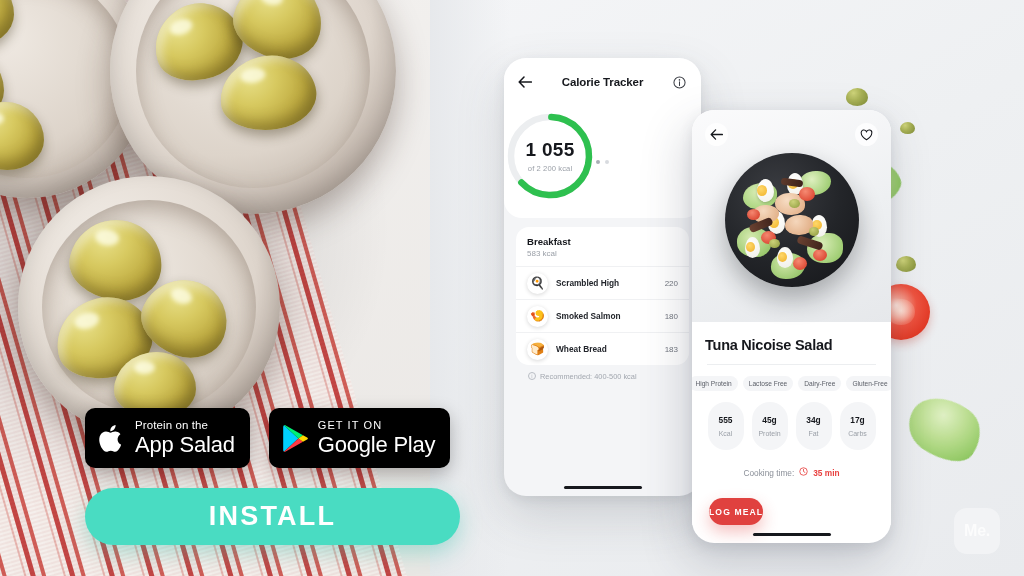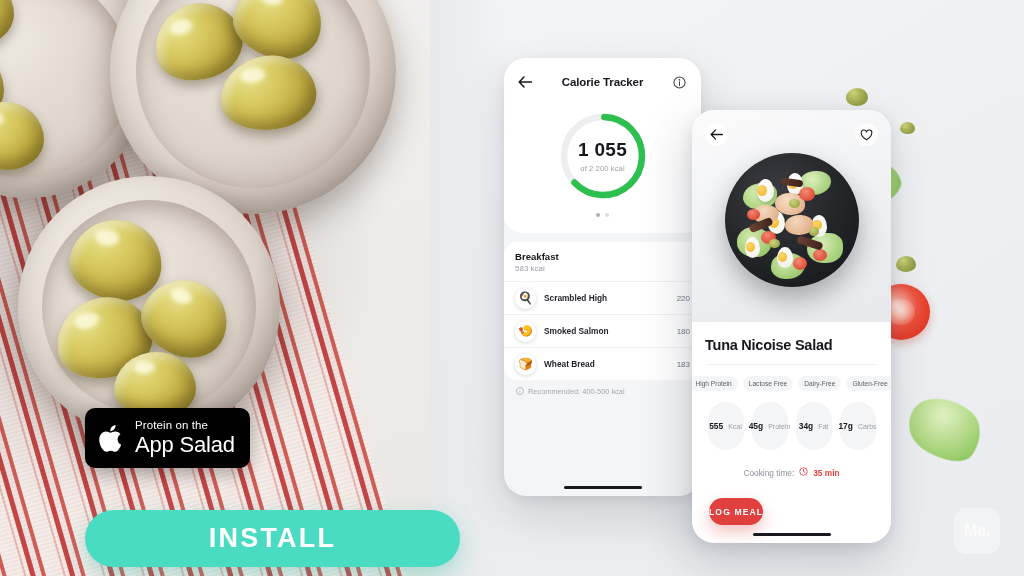--- a/index.html
+++ b/index.html
@@ -92,21 +92,21 @@
   }
   .badge .txt{ display:flex; flex-direction:column; justify-content:center; line-height:1; }
   .badge .small{ font-size:11.5px; letter-spacing:.1px; margin-bottom:3px; font-weight:400; }
   .badge .big{ font-size:22px; font-weight:500; letter-spacing:-.2px; }
   .badge.gp .small{ font-size:11px; letter-spacing:1.1px; }
   .apple-glyph{ width:28px; height:33px; }
   .gp-glyph{ width:27px; height:29px; }
 
   
   .install{
-    position:absolute; left:85px; top:510px; width:375px; height:57px;
+    position:absolute; left:85px; top:488px; width:375px; height:57px;
     border-radius:30px; background:#49dcc2;
     color:#fff; font-size:27px; font-weight:700; letter-spacing:2.2px;
     display:flex; align-items:center; justify-content:center;
     box-shadow:0 8px 22px rgba(40,190,165,.35);
     border:none; cursor:pointer;
   }
 
   
   .phone{
     position:absolute; background:#f4f5f7;
@@ -125,36 +125,36 @@
   
   .lp-head{
     height:48px; background:#fff; display:flex; align-items:center;
     padding:0 13px; justify-content:space-between;
   }
   .lp-title{ font-size:11.5px; font-weight:700; color:#16181d; letter-spacing:-.1px; }
   .ico-btn{ width:16px; height:16px; display:flex; align-items:center; justify-content:center; cursor:pointer; }
 
   .ring-card{
     background:#fff; padding:4px 0 16px; display:flex;
-    flex-direction:column; align-items:center;
+    flex-direction:row; align-items:center;
     border-radius:0 0 18px 18px;
   }
   .ring{ position:relative; width:92px; height:92px; }
   .ring svg{ display:block; }
   .ring-c{
     position:absolute; inset:0; display:flex; flex-direction:column;
     align-items:center; justify-content:center;
   }
   .ring-v{ font-size:19px; font-weight:700; color:#16181d; letter-spacing:.3px; }
   .ring-s{ font-size:7.6px; color:#9ba0a8; margin-top:3px; letter-spacing:.1px; }
   .dots{ display:flex; gap:5px; margin-top:11px; }
   .dot{ width:4px; height:4px; border-radius:50%; background:#d8dbdf; }
   .dot.on{ background:#a9aeb6; }
 
-  .meals{ padding:9px 0 0; }
+  .meals{ padding:9px 12px 0; }
   .meal-card{ background:#fff; border-radius:13px; overflow:hidden; }
   .meal-head{ padding:9px 11px 8px; }
   .meal-name{ font-size:9.6px; font-weight:700; color:#16181d; }
   .meal-kcal{ font-size:8px; color:#9ba0a8; margin-top:2px; }
   .meal-row{
     display:flex; align-items:center; gap:8px;
     padding:6px 11px; border-top:1px solid #f0f1f3; height:33px;
   }
   .thumb{
     width:21px; height:21px; border-radius:50%; flex:none;
@@ -206,21 +206,21 @@
   }
   .rp-sep{ height:1px; background:#eceef0; margin:11px 2px 0; }
   .tags{ display:flex; gap:5px; margin-top:11px; justify-content:center; }
   .tag{
     background:#f4f5f7; border-radius:9px; padding:4px 6px;
     font-size:6.6px; color:#5c6069; white-space:nowrap; font-weight:500;
   }
   .macros{ display:flex; gap:8px; margin-top:11px; justify-content:center; }
   .macro{
     width:36px; height:48px; border-radius:19px; background:#f4f5f7;
-    display:flex; flex-direction:row; align-items:center; justify-content:center; gap:5px;
+    display:flex; flex-direction:column; align-items:center; justify-content:center; gap:5px;
   }
   .macro .v{ font-size:8.4px; font-weight:700; color:#16181d; }
   .macro .l{ font-size:7px; color:#9ba0a8; }
   .cook{
     display:flex; align-items:center; justify-content:center; gap:5px;
     margin-top:17px; font-size:8.3px; color:#8b9099;
   }
   .cook .t{ color:#e8403f; font-weight:700; }
   .log{
     margin:20px 4px 0; height:27px; border-radius:14px;
@@ -487,19 +487,33 @@
       <span class="apple-glyph">
         <svg width="28" height="33" viewBox="0 0 28 33">
             <path fill="#fff" d="M19.6 17.3c0-3.4 2.8-5 2.9-5.1-1.6-2.3-4-2.6-4.9-2.7-2.1-.2-4.1 1.2-5.1 1.2-1 0-2.7-1.2-4.5-1.2-2.3 0-4.4 1.3-5.6 3.4-2.4 4.1-.6 10.2 1.7 13.5 1.1 1.6 2.5 3.5 4.3 3.4 1.7-.1 2.3-1.1 4.4-1.1s2.6 1.1 4.4 1.1c1.8 0 3-1.6 4.1-3.3 1.3-1.9 1.8-3.7 1.8-3.8-.1 0-3.5-1.4-3.5-5.4zM16.2 7.3c.9-1.1 1.5-2.7 1.4-4.2-1.3.1-3 .9-3.9 2-.8 1-1.6 2.6-1.4 4.1 1.5.1 3-.8 3.9-1.9z"></path>
           </svg>
       </span>
       <span class="txt">
         <span class="small">Protein on the</span>
         <span class="big">App Salad</span>
       </span>
     </div>
+    <div class="badge gp">
+      <span class="gp-glyph">
+        <svg width="27" height="29" viewBox="0 0 27 29">
+          <path fill="#00d0ff" d="M2 1.2 16.4 14.5 2 27.8C1.5 27.5 1.2 26.9 1.2 26V3c0-.9.3-1.5.8-1.8z"></path>
+          <path fill="#00f076" d="M2 1.2c.4-.3 1-.2 1.7.2L21 11.2l-4.6 3.3L2 1.2z"></path>
+          <path fill="#ff3a44" d="M16.4 14.5 21 17.8 3.7 27.6c-.7.4-1.3.5-1.7.2l14.4-13.3z"></path>
+          <path fill="#ffd900" d="M21 11.2l4.1 2.3c1.1.6 1.1 1.4 0 2l-4.1 2.3-4.6-3.3L21 11.2z"></path>
+        </svg>
+      </span>
+      <span class="txt">
+        <span class="small">GET IT ON</span>
+        <span class="big">Google Play</span>
+      </span>
+    </div>
   </div>
 
   <button class="install">INSTALL</button>
 
   <div class="wm">Me.</div>
 
 </div>
 
 </body></html>

